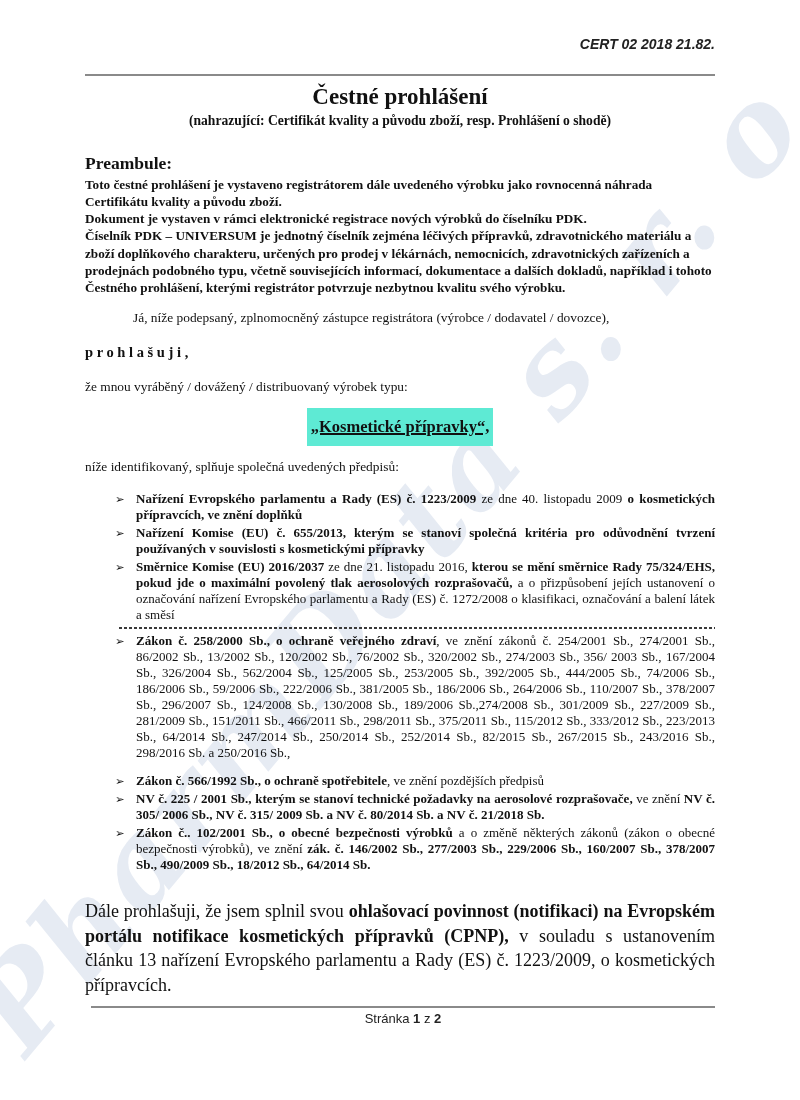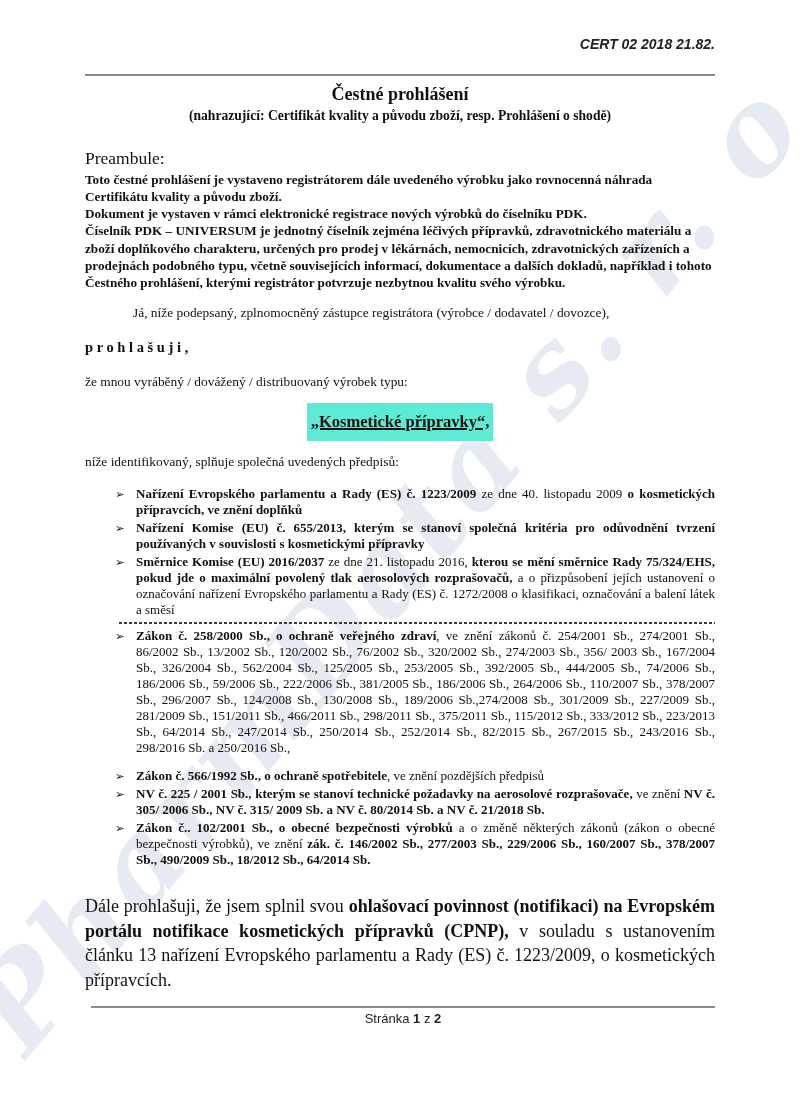--- a/index.html
+++ b/index.html
@@ -25,24 +25,24 @@
 
   .content { position: relative; z-index: 1; padding: 0 85px; }
 
   .doc-code {
     padding-top: 36px; text-align: right;
     font-family: "Liberation Sans", sans-serif;
     font-style: italic; font-weight: 600; font-size: 14px; color: #222;
   }
   .top-rule { margin-top: 22px; border-top: 2px solid #8a8a8a; height: 0; }
 
-  .title { margin: 8px 0 0 0; text-align: center; font-size: 18px; font-weight: bold; }
+  .title { margin: 8px 0 0 0; text-align: center; font-size: 23px; font-weight: bold; }
   .subtitle { margin-top: 3px; text-align: center; font-weight: bold; font-size: 13.6px; }
 
-  .preamble-heading { margin: 24px 0 2px 0; font-size: 17.5px; font-weight: normal; }
+  .preamble-heading { margin: 24px 0 2px 0; font-size: 17.5px; font-weight: bold; }
   .preamble-par { margin: 0; font-weight: bold; font-size: 13.2px; line-height: 1.3; }
 
   .intro { margin: 14px 0 0 0; font-size: 13.4px; text-indent: 48px; }
   .declare-word { margin: 18px 0 0 0; text-align: left; font-weight: bold; font-size: 14.5px; }
   .product-intro { margin: 18px 0 0 0; font-size: 13.4px; }
   .product-name-row { margin: 13px 0 0 0; text-align: center; }
   .product-name {
     display: inline-block;
     background: #5eead4;
     font-weight: bold; font-size: 16.5px;

